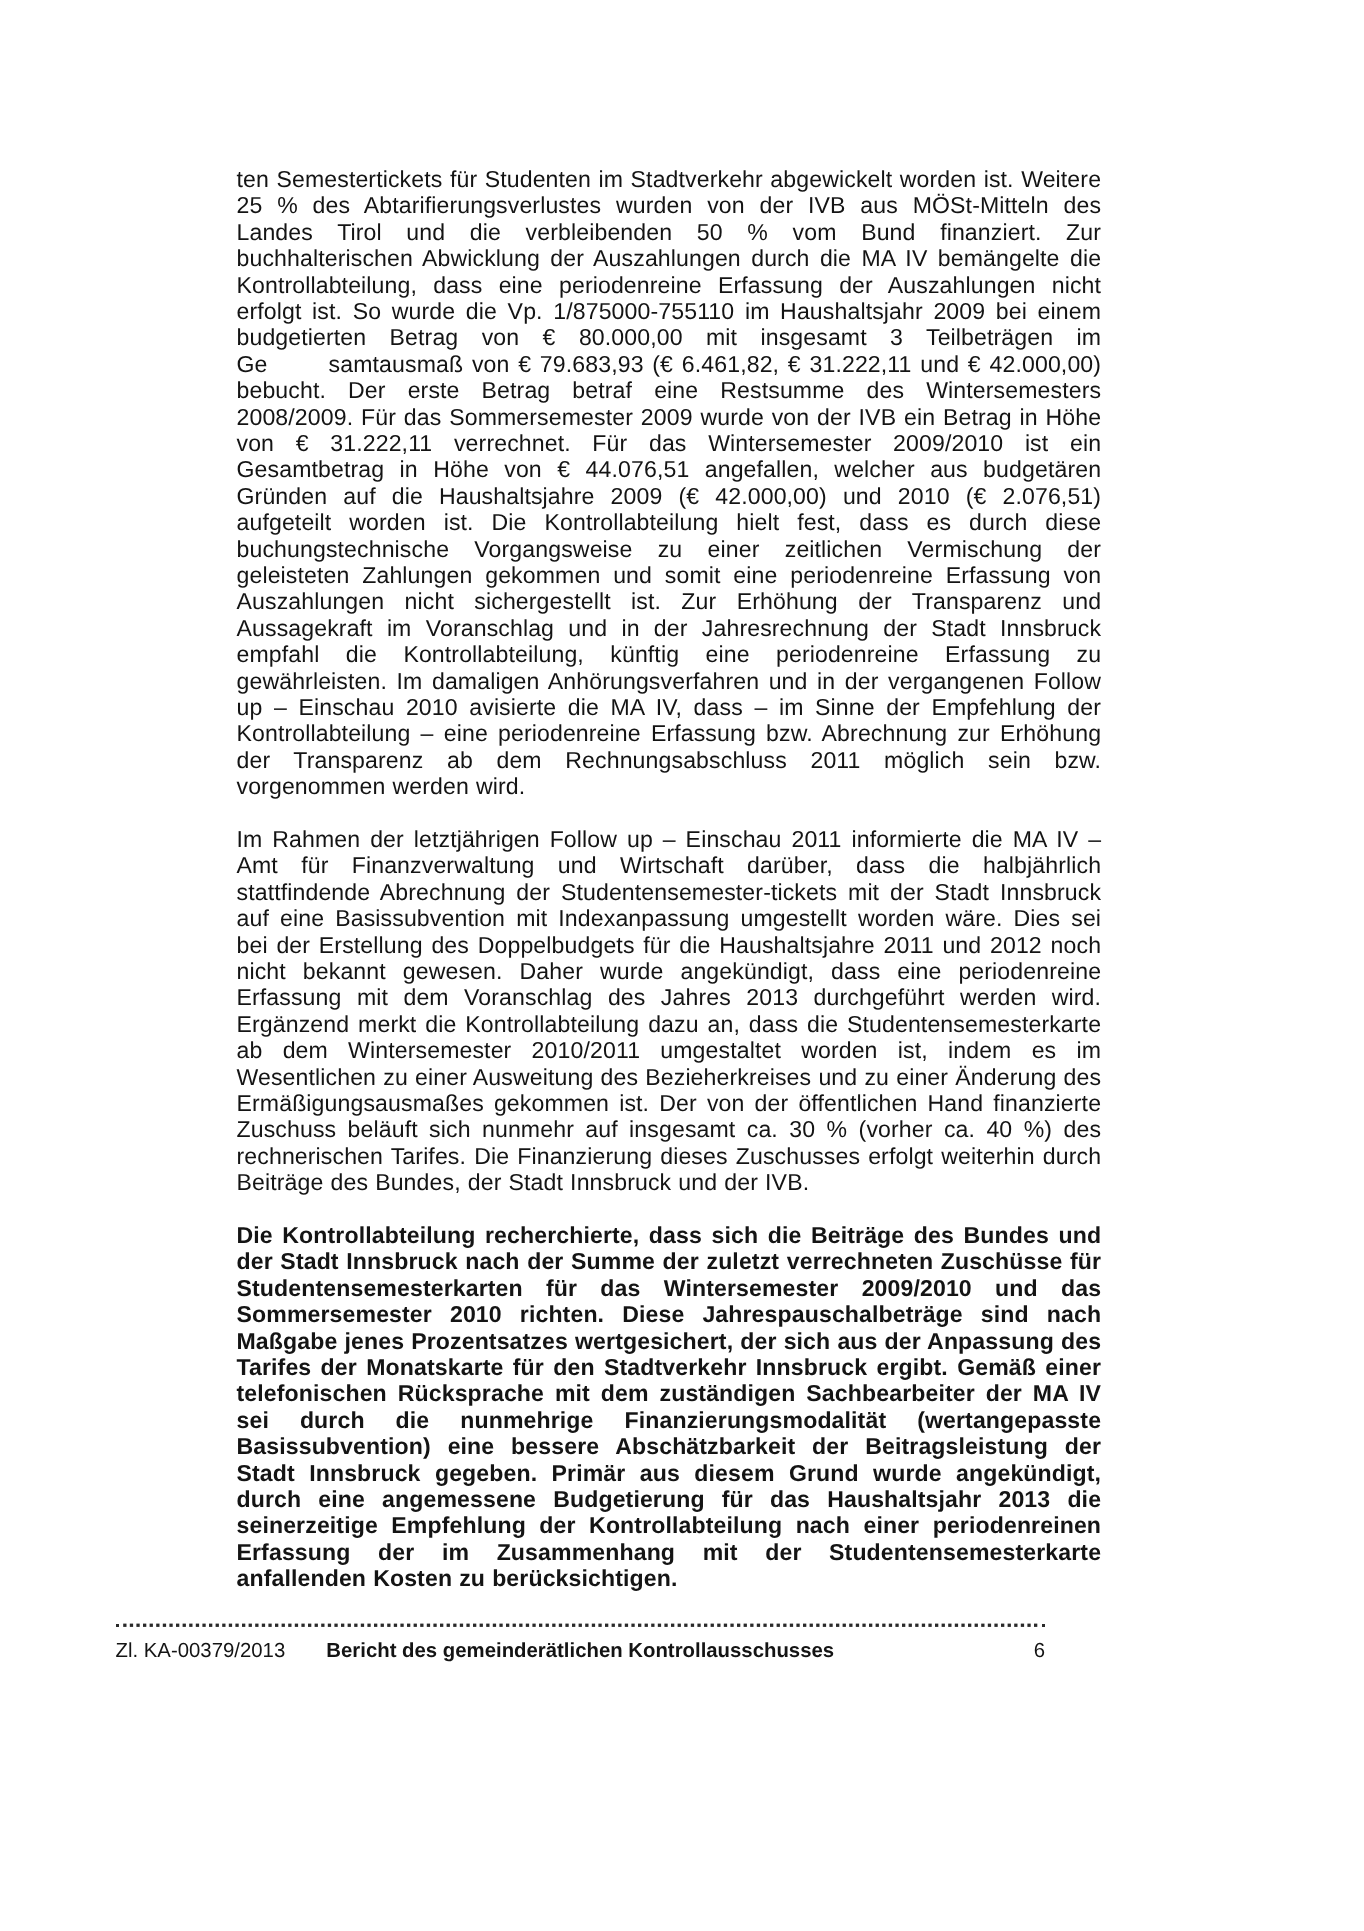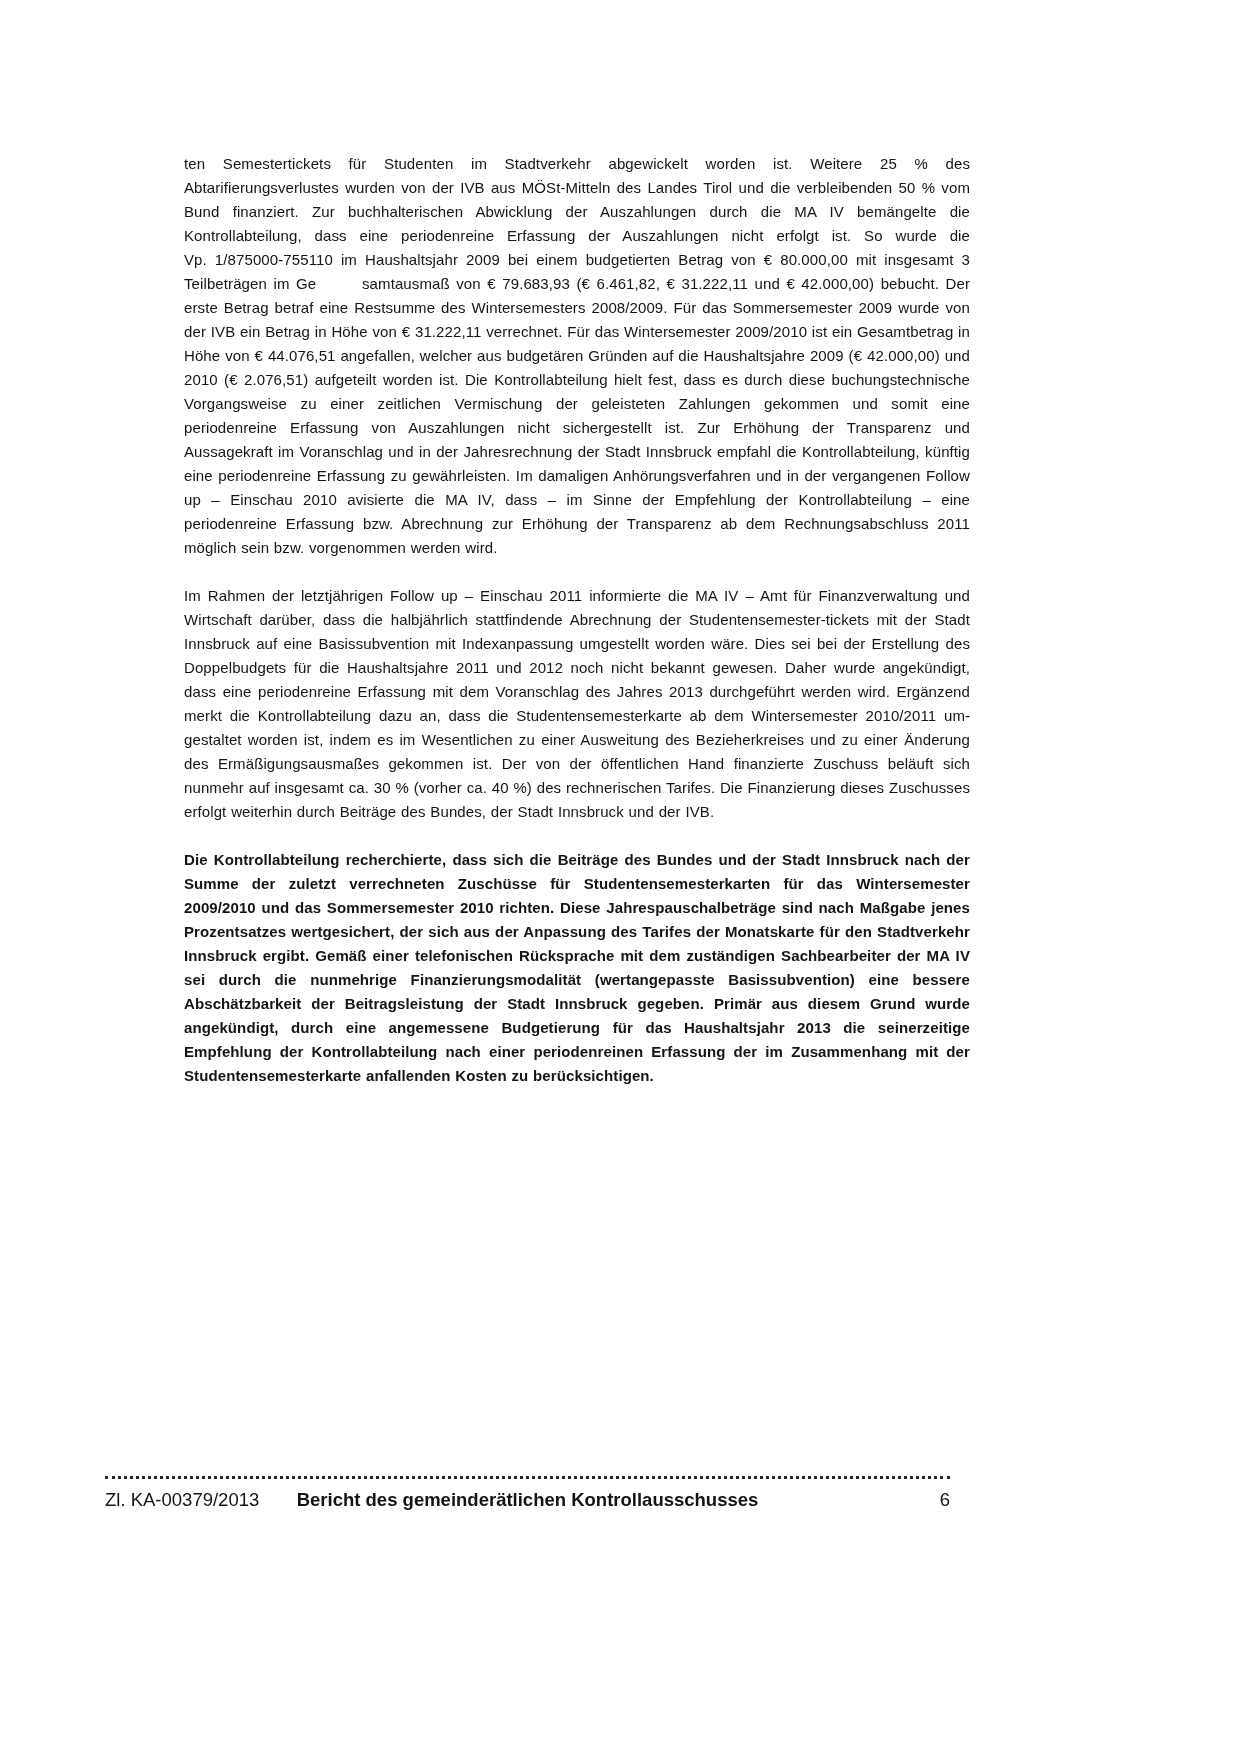--- a/index.html
+++ b/index.html
@@ -11,24 +11,24 @@
     position: relative;
     width: 1240px;
     height: 1755px;
     background: #ffffff;
     font-family: "Liberation Sans", "DejaVu Sans", sans-serif;
     color: #141414;
     overflow: hidden;
   }
   .content {
     position: absolute;
-    left: 184px;
+    left: 215px;
     top: 152px;
     width: 786px;
-    font-size: 15px;
+    font-size: 21px;
     line-height: 24px;
     text-align: justify;
     letter-spacing: 0.1px;
     word-spacing: 0.5px;
     hyphens: manual;
   }
   .content p {
     margin: 0 0 24px 0;
   }
   .content p:last-child {

